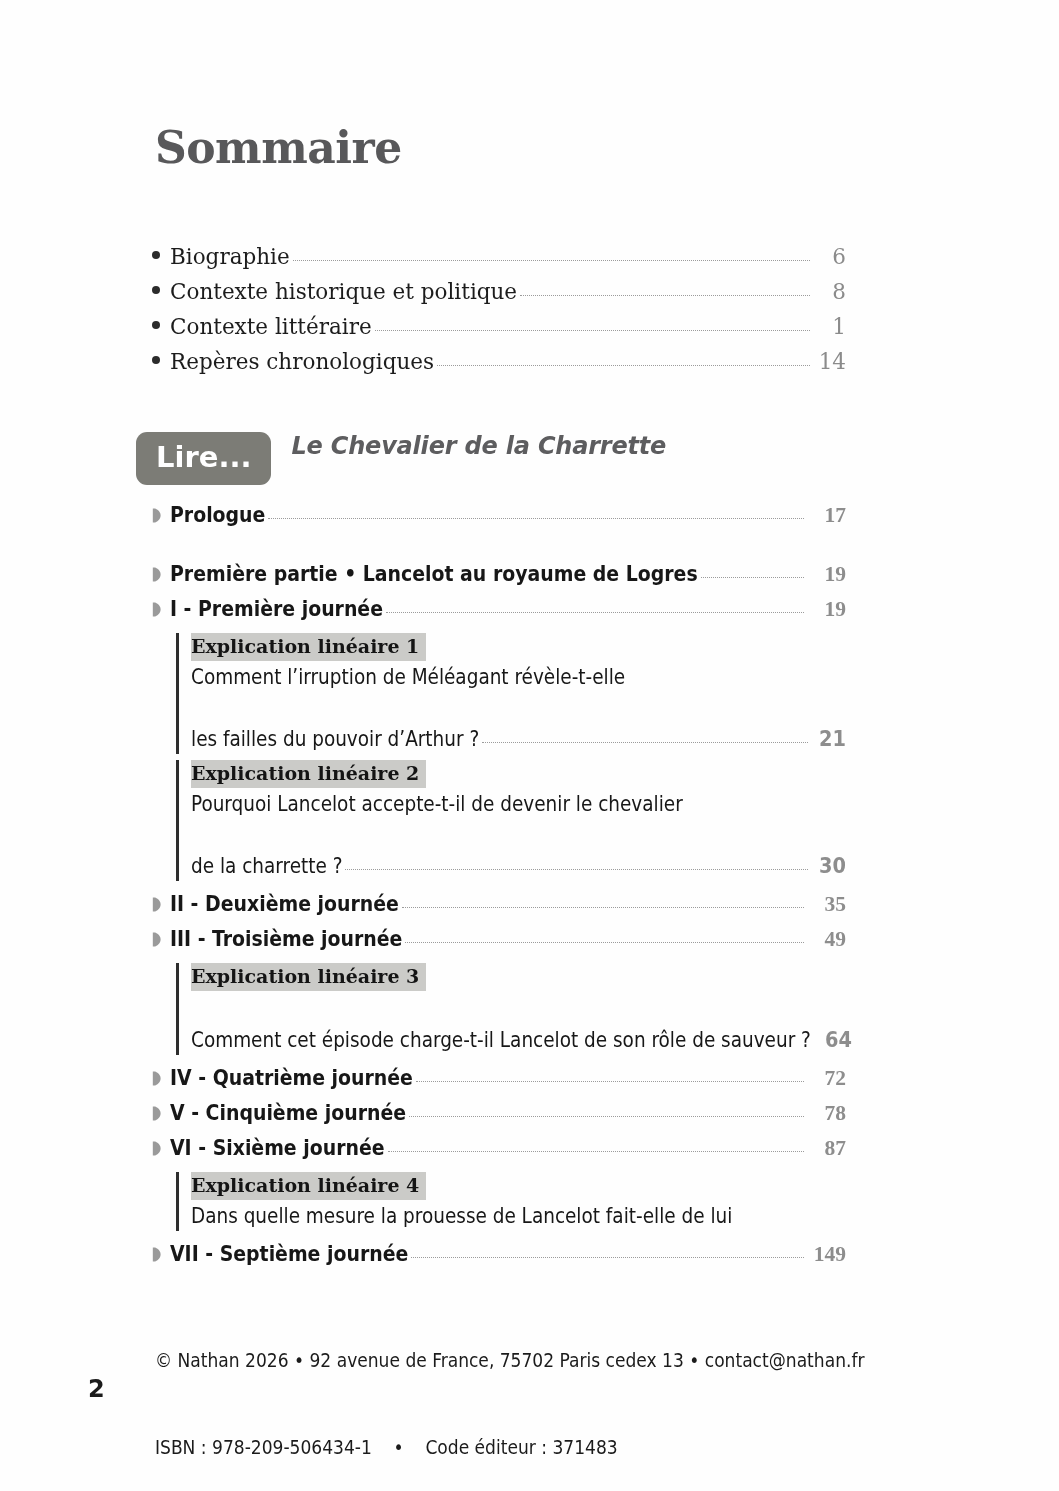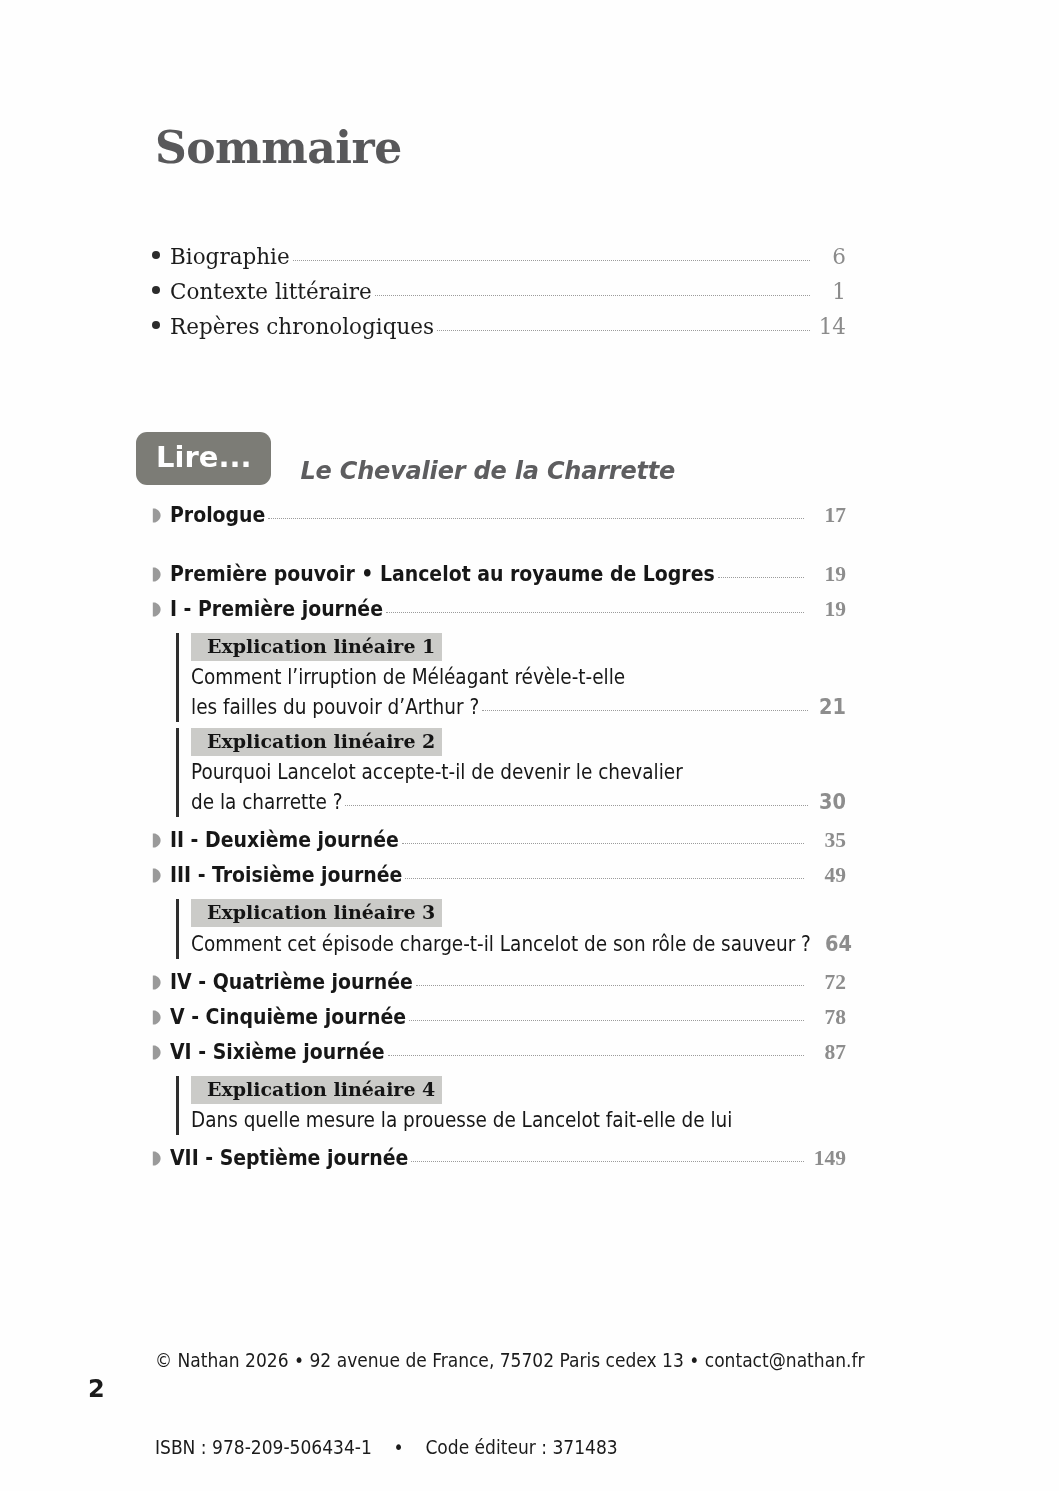--- a/index.html
+++ b/index.html
@@ -91,22 +91,21 @@
     color: #8b8b8b;
     min-width: 34px;
   }
 
   
   .lire-header {
     position: absolute;
     left: 136px;
     top: 432px;
     display: flex;
-    align-items: flex-end;
-    gap: 9px;
+    align-items: flex-start;
   }
   .lire-badge {
     background: #7c7c76;
     color: #ffffff;
     font-family: "DejaVu Sans", sans-serif;
     font-weight: bold;
     font-size: 29px;
     line-height: 1;
     padding: 11px 20px 13px 20px;
     border-radius: 11px;
@@ -165,36 +164,37 @@
     border-left: 3.5px solid #2e2e2e;
   }
   .expli-label {
     display: inline-block;
     background: #cbcbc8;
     color: #141414;
     font-family: "DejaVu Serif", "Liberation Serif", serif;
     font-weight: bold;
     font-size: 19px;
     line-height: 25px;
-    padding: 1px 7px 2px 16px;
+    padding: 1px 7px 2px 0;
     margin-bottom: 2px;
   }
   .expli-q {
     font-family: "DejaVu Sans Condensed", "Liberation Sans Narrow", "Liberation Sans", sans-serif;
     font-weight: normal;
     font-size: 20.5px;
     line-height: 29px;
     color: #171717;
   }
   .expli-q .pagenum {
     font-family: "DejaVu Sans Condensed", "Liberation Sans Narrow", "Liberation Sans", sans-serif;
     font-weight: bold;
     font-size: 21.5px;
     color: #8d8d8d;
     min-width: 36px;
+    margin-top: 32px;
   }
 
   
   .colophon {
     position: absolute;
     left: 155px;
     top: 1288px;
     font-family: "DejaVu Sans Condensed", "Liberation Sans Narrow", "Liberation Sans", sans-serif;
     font-size: 19px;
     line-height: 29px;
@@ -220,20 +220,26 @@
 
   <div class="intro-list">
       <div class="intro-item toc-row">
         <span class="dot"></span>
         <span class="toc-label">Biographie</span>
         <span class="leader"></span>
         <span class="pagenum">6</span>
       </div>
       <div class="intro-item toc-row">
         <span class="dot"></span>
+        <span class="toc-label">Contexte historique et politique</span>
+        <span class="leader"></span>
+        <span class="pagenum">8</span>
+      </div>
+      <div class="intro-item toc-row">
+        <span class="dot"></span>
         <span class="toc-label">Contexte littéraire</span>
         <span class="leader"></span>
         <span class="pagenum">1</span>
       </div>
       <div class="intro-item toc-row">
         <span class="dot"></span>
         <span class="toc-label">Repères chronologiques</span>
         <span class="leader"></span>
         <span class="pagenum">14</span>
       </div>
@@ -254,21 +260,21 @@
         <span class="toc-label">Prologue</span>
         <span class="leader"></span>
         <span class="pagenum">17</span>
       </div>
       <div class="chapter toc-row gap-before">
         <span class="marker">
           <svg width="9" height="15" viewBox="0 0 9 15" xmlns="http://www.w3.org/2000/svg">
             <path d="M0.8 0.6 L3.2 0.6 C7.2 2.4 8.6 5.2 8.6 7.5 C8.6 9.8 7.2 12.6 3.2 14.4 L0.8 14.4 Z" fill="#9a9a9a"></path>
           </svg>
         </span>
-        <span class="toc-label">Première pouvoir • Lancelot au royaume de Logres</span>
+        <span class="toc-label">Première partie • Lancelot au royaume de Logres</span>
         <span class="leader"></span>
         <span class="pagenum">19</span>
       </div>
       <div class="chapter toc-row">
         <span class="marker">
           <svg width="9" height="15" viewBox="0 0 9 15" xmlns="http://www.w3.org/2000/svg">
             <path d="M0.8 0.6 L3.2 0.6 C7.2 2.4 8.6 5.2 8.6 7.5 C8.6 9.8 7.2 12.6 3.2 14.4 L0.8 14.4 Z" fill="#9a9a9a"></path>
           </svg>
         </span>
         <span class="toc-label">I - Première journée</span>

